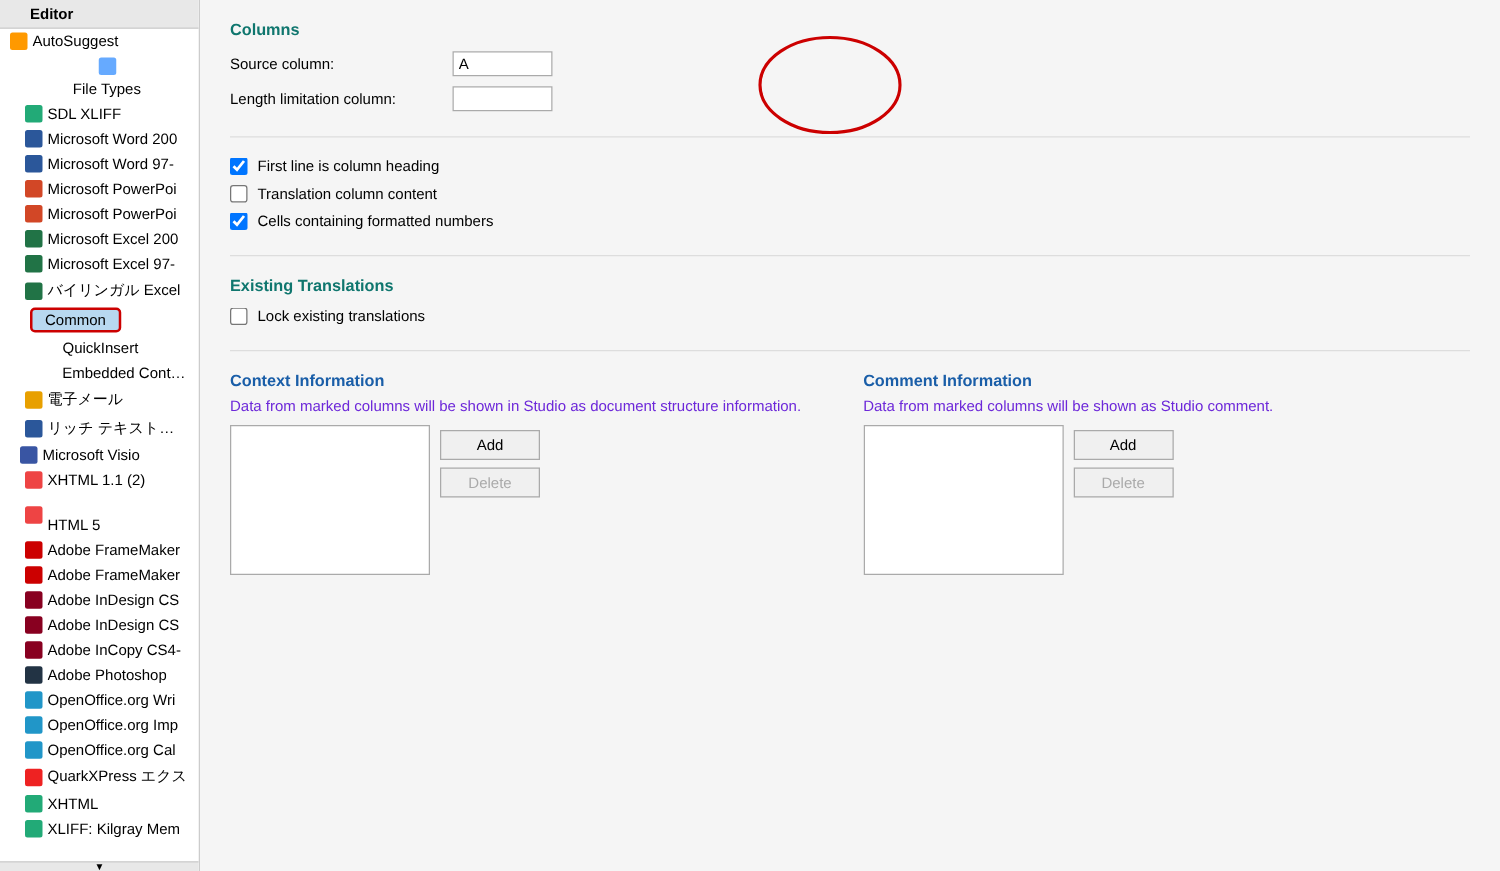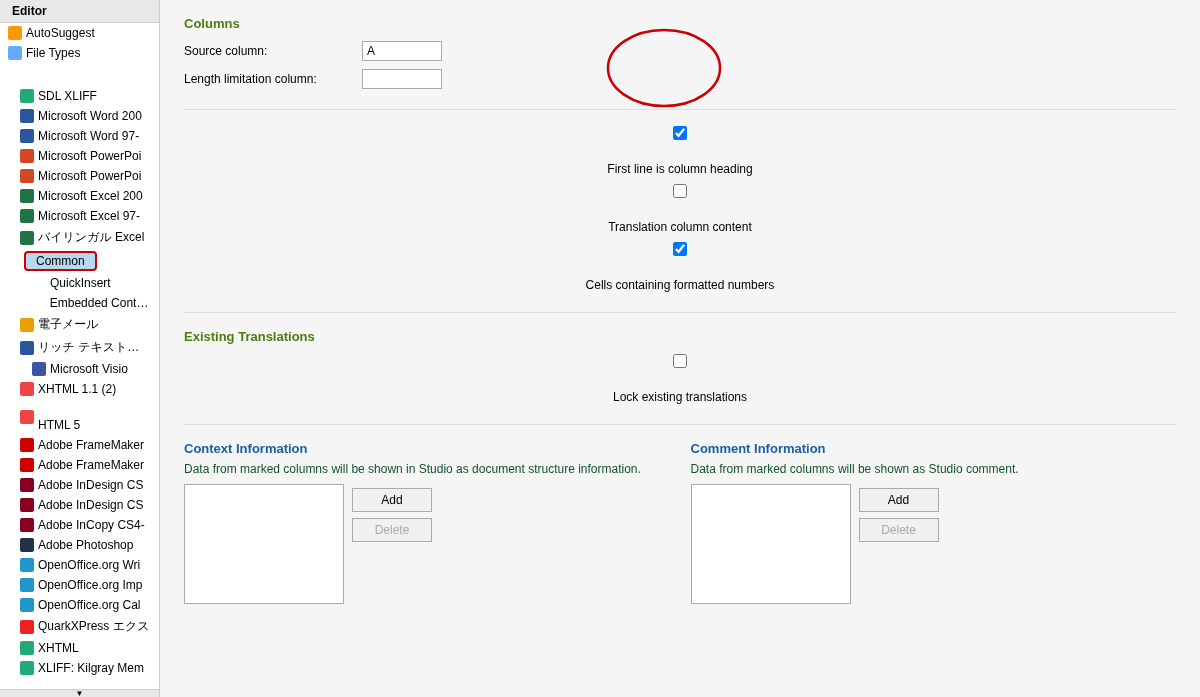--- a/index.html
+++ b/index.html
@@ -1,52 +1,52 @@
 <!DOCTYPE html>
 <html><head>
   <meta charset="utf-8">
   <style>
     * { box-sizing: border-box; margin: 0; padding: 0; }
     body { font-family: 'Segoe UI', Arial, sans-serif; font-size: 12px; background: #f0f0f0; color: #000; display: flex; height: 697px; overflow: hidden; }
 
     
     .sidebar { width: 160px; background: #fff; border-right: 1px solid #ccc; display: flex; flex-direction: column; overflow: hidden; }
-    .sidebar-header { background: #e8e8e8; padding: 4px 12px; font-weight: bold; font-size: 12px; border-bottom: 1px solid #ccc; }
+    .sidebar-header { background: #e8e8e8; padding: 4px 24px; font-weight: bold; font-size: 12px; border-bottom: 1px solid #ccc; }
     .sidebar-list { overflow-y: auto; flex: 1; }
     .sidebar-list::-webkit-scrollbar { width: 8px; }
     .sidebar-list::-webkit-scrollbar-thumb { background: #bbb; }
     .sidebar-item { padding: 3px 8px; cursor: pointer; display: flex; align-items: center; gap: 4px; font-size: 12px; white-space: nowrap; overflow: hidden; text-overflow: ellipsis; }
 
     
     .main { flex: 1; background: #f5f5f5; overflow-y: auto; padding: 16px 24px; }
 
-    .section-title { color: #4d7c0f; font-size: 13px; font-weight: bold; margin-bottom: 10px; }
+    .section-title { color: #0f766e; font-size: 13px; font-weight: bold; margin-bottom: 10px; }
 
     
     .section-columns { margin-bottom: 20px; }
     .columns-grid { display: flex; flex-direction: column; gap: 8px; }
     .column-row { display: flex; align-items: center; gap: 8px; }
     .column-label { width: 170px; font-size: 12px; }
     .column-input { width: 80px; border: 1px solid #aaa; padding: 2px 4px; font-size: 12px; background: #fff; }
 
     .divider { border: none; border-top: 1px solid #ddd; margin: 16px 0; }
 
     
     .section-exclude { margin-bottom: 20px; }
-    .checkbox-row { display: flex; align-items: center; gap: 22px; margin-bottom: 8px; flex-direction: column; }
+    .checkbox-row { display: flex; align-items: center; gap: 8px; margin-bottom: 8px; }
     .checkbox-row input[type=checkbox] { width: 14px; height: 14px; }
 
     
     .section-existing { margin-bottom: 20px; }
 
     
     .bottom-panels { display: flex; gap: 21px; }
     .panel { flex: 1; }
     .panel-title { color: #1a5ea8; font-size: 13px; font-weight: bold; margin-bottom: 6px; }
-    .panel-desc { font-size: 12px; margin-bottom: 8px; color: #14532d; }
+    .panel-desc { font-size: 12px; margin-bottom: 8px; color: #6d28d9; }
     .panel-content { display: flex; gap: 8px; align-items: flex-start; }
     .panel-list { width: 160px; height: 120px; border: 1px solid #aaa; background: #fff; }
     .panel-buttons { display: flex; flex-direction: column; gap: 6px; margin-top: 4px; }
     .panel-btn { width: 80px; padding: 4px 8px; font-size: 12px; border: 1px solid #aaa; background: #f0f0f0; cursor: pointer; }
     .panel-btn:disabled { color: #aaa; cursor: default; }
     .panel-bottom { margin-top: 8px; display: flex; align-items: center; gap: 8px; font-size: 12px; }
     .panel-bottom-input { width: 60px; border: 1px solid #aaa; padding: 2px 4px; font-size: 12px; }
 
     .relative-wrap { position: relative; display: inline-block; }
   </style>
@@ -55,25 +55,25 @@
 
 <div class="sidebar">
   <div class="sidebar-header">
     <span>Editor</span>
   </div>
   <div class="sidebar-list" id="sidebar-list">
   <div class="sidebar-item" style="padding-left: 8px;">
         <span style="width: 14px; height: 14px; flex-shrink: 0; display: inline-block; background: rgb(255, 153, 0); border-radius: 2px;"></span>
         <span style="overflow: hidden; text-overflow: ellipsis; white-space: nowrap;">AutoSuggest</span>
       </div>
-      <div class="sidebar-item" style="padding-left: 8px;">
+      <div class="sidebar-item" style="padding-left: 20px; flex-direction: column;">
         <span style="width: 14px; height: 14px; flex-shrink: 0; display: inline-block; background: rgb(102, 170, 255); border-radius: 2px;"></span>
         <span style="overflow: hidden; text-overflow: ellipsis; white-space: nowrap;">File Types</span>
       </div>
-      <div class="sidebar-item" style="padding-left: 20px; margin-top: 23px;">
+      <div class="sidebar-item" style="padding-left: 20px;">
         <span style="width: 14px; height: 14px; flex-shrink: 0; display: inline-block; background: rgb(34, 170, 119); border-radius: 2px;"></span>
         <span style="overflow: hidden; text-overflow: ellipsis; white-space: nowrap;">SDL XLIFF</span>
       </div>
       <div class="sidebar-item" style="padding-left: 20px;">
         <span style="width: 14px; height: 14px; flex-shrink: 0; display: inline-block; background: rgb(43, 87, 154); border-radius: 2px;"></span>
         <span style="overflow: hidden; text-overflow: ellipsis; white-space: nowrap;">Microsoft Word 200</span>
       </div>
       <div class="sidebar-item" style="padding-left: 20px;">
         <span style="width: 14px; height: 14px; flex-shrink: 0; display: inline-block; background: rgb(43, 87, 154); border-radius: 2px;"></span>
         <span style="overflow: hidden; text-overflow: ellipsis; white-space: nowrap;">Microsoft Word 97-</span>
@@ -108,21 +108,21 @@
         <span style="overflow: hidden; text-overflow: ellipsis; white-space: nowrap;">Embedded Content</span>
       </div>
       <div class="sidebar-item" style="padding-left: 20px;">
         <span style="width: 14px; height: 14px; flex-shrink: 0; display: inline-block; background: rgb(232, 160, 0); border-radius: 2px;"></span>
         <span style="overflow: hidden; text-overflow: ellipsis; white-space: nowrap;">電子メール</span>
       </div>
       <div class="sidebar-item" style="padding-left: 20px;">
         <span style="width: 14px; height: 14px; flex-shrink: 0; display: inline-block; background: rgb(43, 87, 154); border-radius: 2px;"></span>
         <span style="overflow: hidden; text-overflow: ellipsis; white-space: nowrap;">リッチ テキスト形式 (R</span>
       </div>
-      <div class="sidebar-item" style="padding-left: 32px;">
+      <div class="sidebar-item" style="padding-left: 16px;">
         <span style="width: 14px; height: 14px; flex-shrink: 0; display: inline-block; background: rgb(57, 85, 163); border-radius: 2px;"></span>
         <span style="overflow: hidden; text-overflow: ellipsis; white-space: nowrap;">Microsoft Visio</span>
       </div>
       <div class="sidebar-item" style="padding-left: 20px;">
         <span style="width: 14px; height: 14px; flex-shrink: 0; display: inline-block; background: rgb(238, 68, 68); border-radius: 2px;"></span>
         <span style="overflow: hidden; text-overflow: ellipsis; white-space: nowrap;">XHTML 1.1 (2)</span>
       </div>
       <div class="sidebar-item" style="padding-left: 20px;">
         <span style="width: 14px; height: 14px; flex-shrink: 0; display: inline-block; background: rgb(238, 68, 68); border-radius: 2px;"></span>
         <span style="overflow: hidden; text-overflow: ellipsis; white-space: nowrap; margin-top: 16px;">HTML 5</span>

